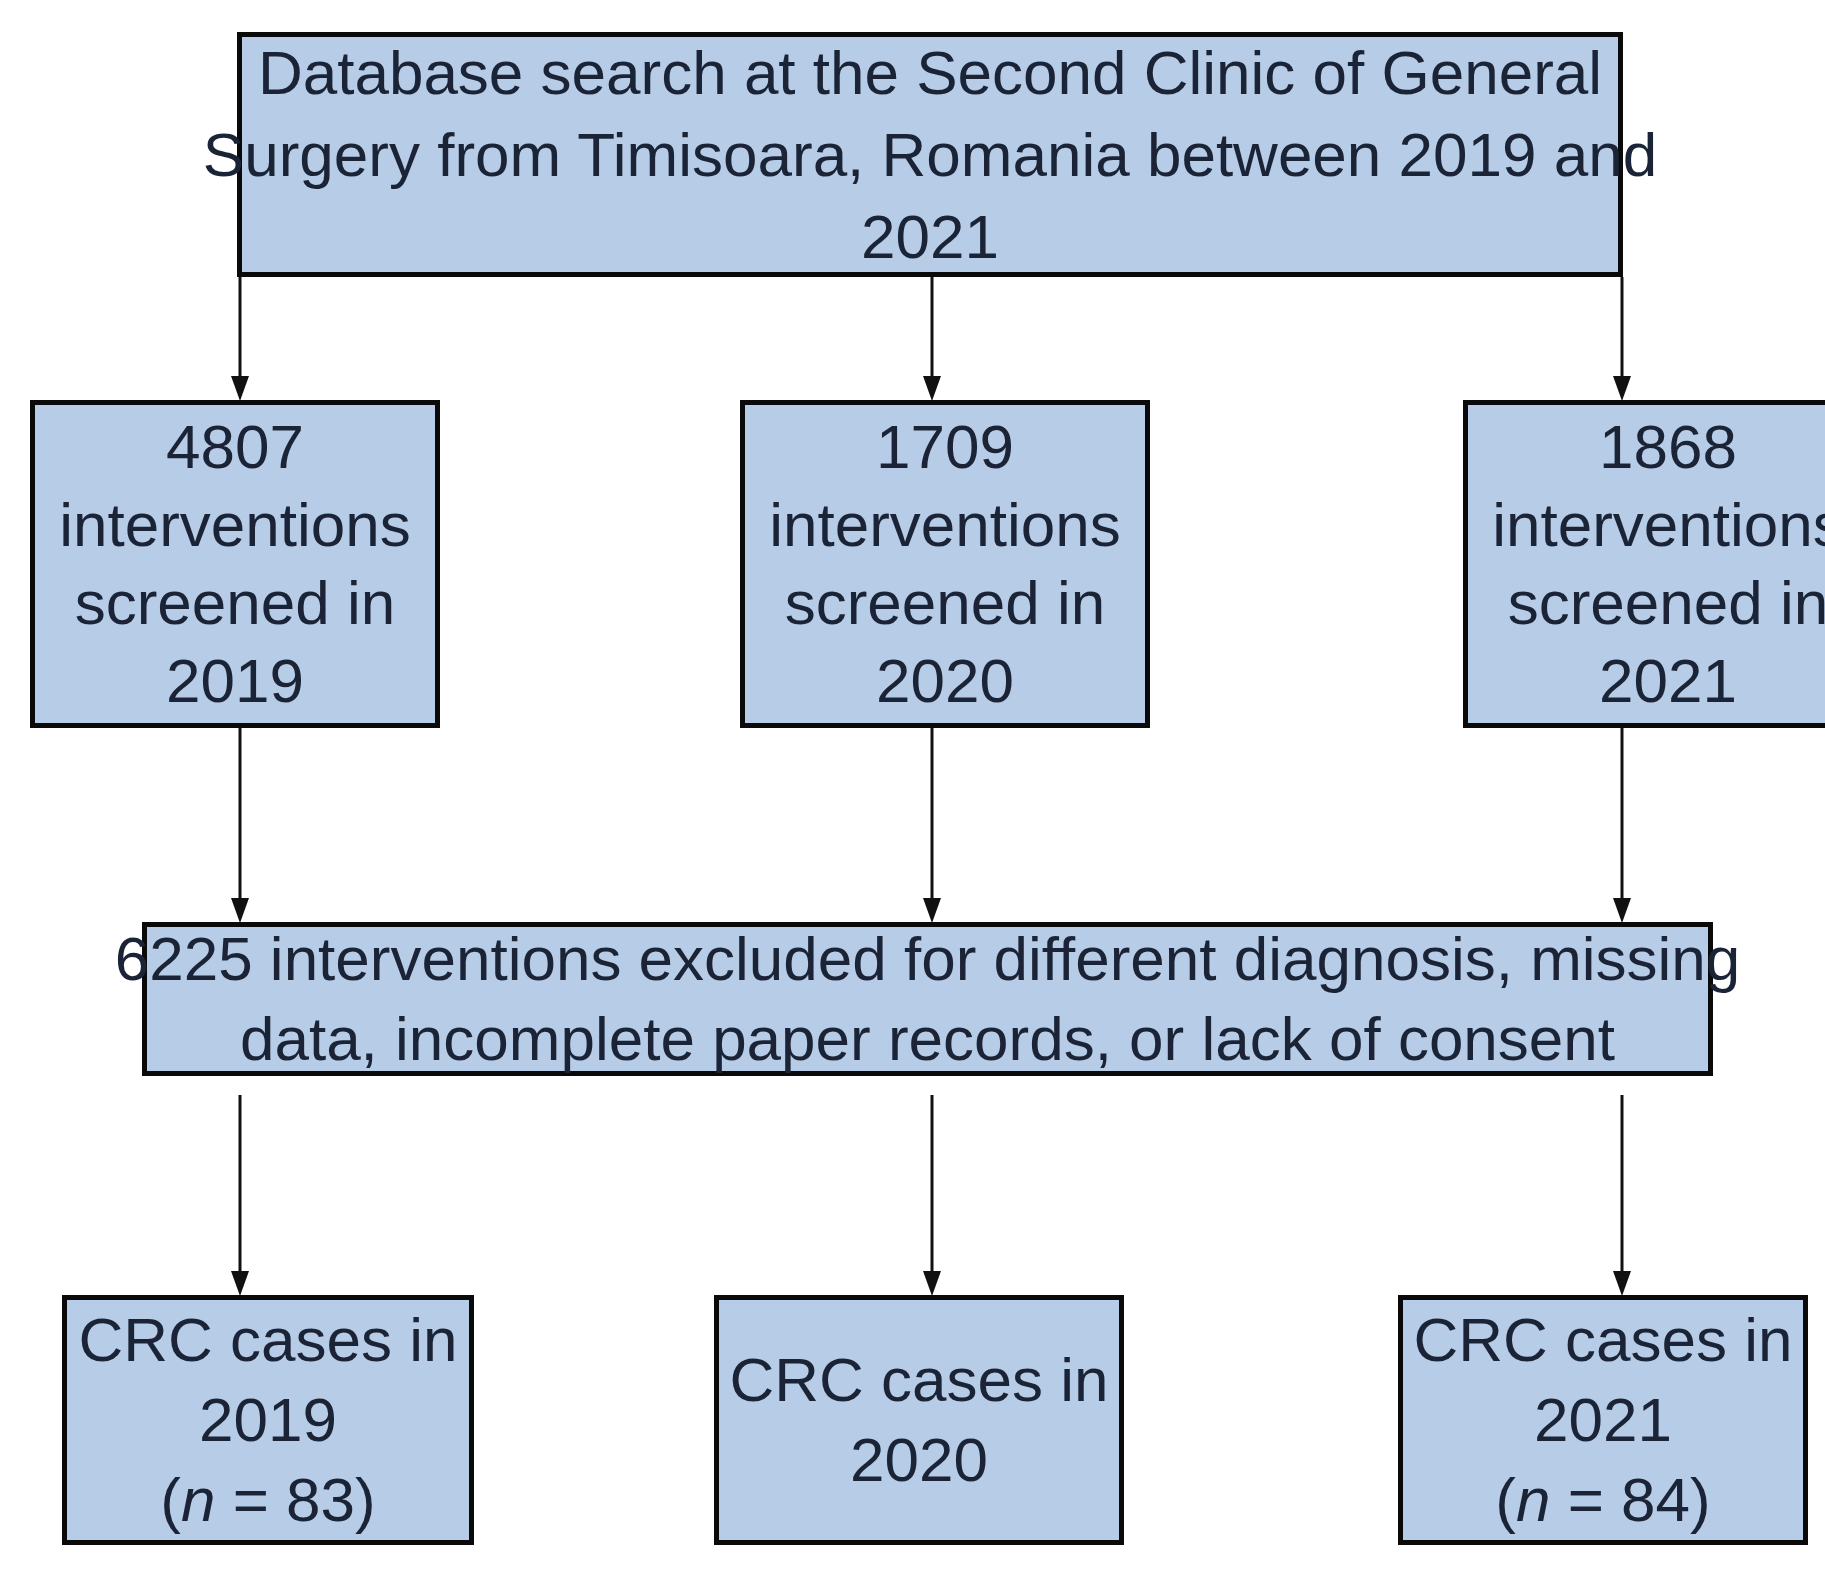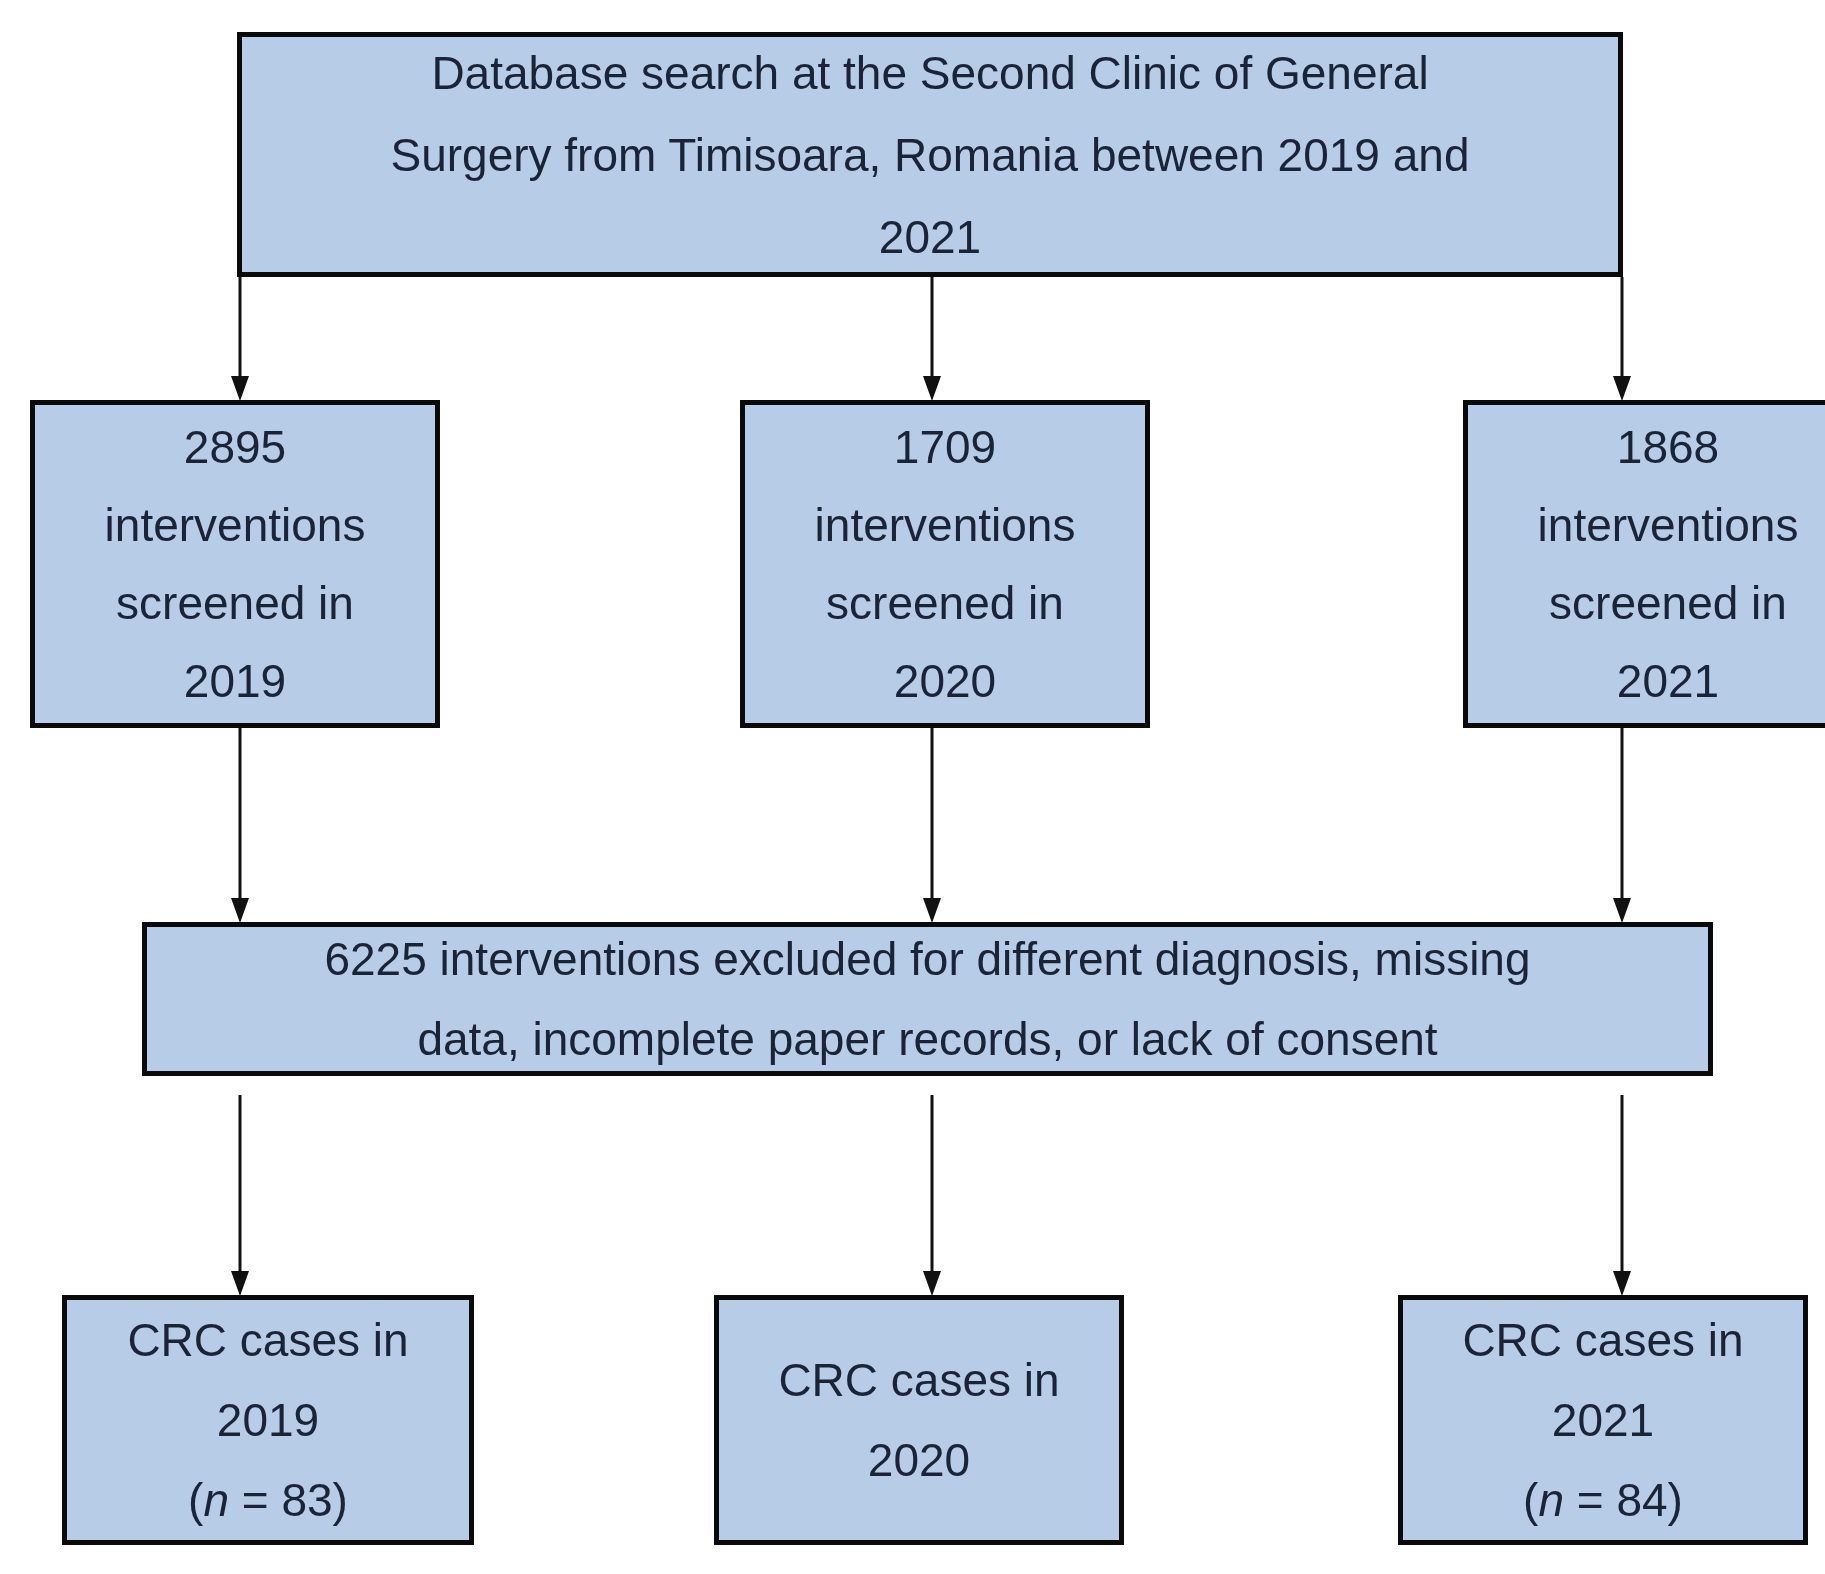--- a/index.html
+++ b/index.html
@@ -32,21 +32,21 @@
     border:5px solid var(--box-border);
     box-sizing:border-box;
     display:flex;
     flex-direction:column;
     align-items:center;
     justify-content:center;
     text-align:center;
   }
   .box .line{
     white-space:nowrap;
-    font-size:46px;
+    font-size:62px;
     line-height:78px;
   }
   .top-box .line{line-height:82px;}
   .exclusion-box .line{line-height:80px;}
   .crc-box .line{line-height:80px;}
   .it{font-style:italic;}
 </style>
 </head>
 <body>
 
@@ -94,21 +94,21 @@
     </g>
   </svg>
 
   <div class="box top-box" style="left:237px;top:32px;width:1386px;height:245px;">
     <div class="line">Database search at the Second Clinic of General</div>
     <div class="line">Surgery from Timisoara, Romania between 2019 and</div>
     <div class="line">2021</div>
   </div>
 
   <div class="box screening-box" style="left:30px;top:400px;width:410px;height:328px;">
-    <div class="line">2895</div>
+    <div class="line">4807</div>
     <div class="line">interventions</div>
     <div class="line">screened in</div>
     <div class="line">2019</div>
   </div>
 
   <div class="box screening-box" style="left:716px;top:400px;width:410px;height:328px;margin-left:24px;">
     <div class="line">1709</div>
     <div class="line">interventions</div>
     <div class="line">screened in</div>
     <div class="line">2020</div>

